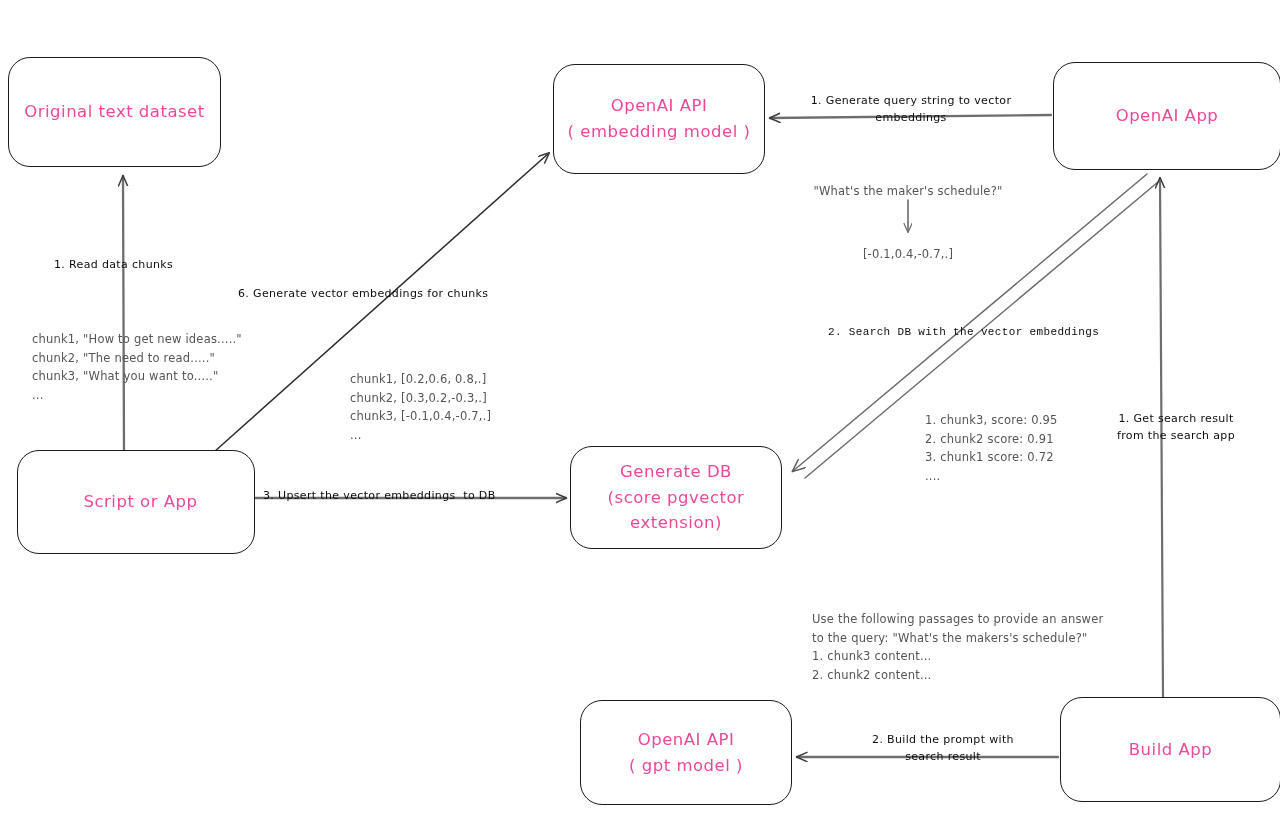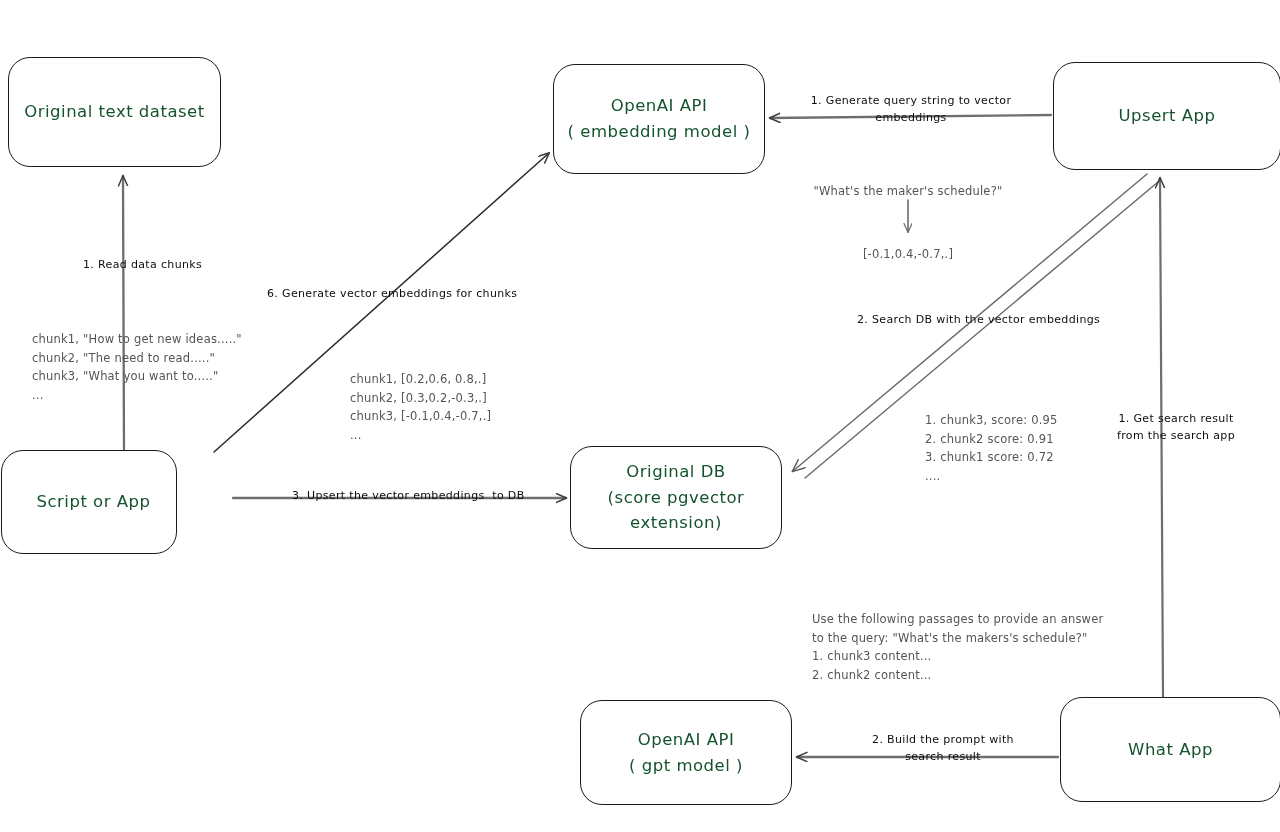--- a/index.html
+++ b/index.html
@@ -31,38 +31,38 @@
     position: absolute;
     box-sizing: border-box;
     border: 1.7px solid #1a1a1a;
     border-radius: 22px;
     background: #ffffff;
     display: flex;
     flex-direction: column;
     align-items: center;
     justify-content: center;
     text-align: center;
-    color: #14532d;
+    color: #ec4899;
     font-family: "DejaVu Sans", sans-serif;
     font-size: 16.5px;
     letter-spacing: 0.5px;
     line-height: 1.55;
   }
   .node .ln2 { display: block; }
   .lbl {
     position: absolute;
     color: #0d0d0d;
     font-family: "DejaVu Sans", sans-serif;
     font-size: 11px;
     letter-spacing: 0.35px;
     line-height: 1.5;
     text-align: center;
     white-space: pre;
   }
-  .lbl.left { text-align: left; margin-left: 29px; }
+  .lbl.left { text-align: left; }
   .note {
     position: absolute;
     color: #555555;
     font-family: "DejaVu Sans", sans-serif;
     font-size: 11.5px;
     letter-spacing: 0.2px;
     line-height: 1.62;
     text-align: left;
     white-space: pre;
   }
@@ -123,51 +123,51 @@
   <div class="node" style="left:8px; top:57px; width:213px; height:110px;">
     <span>Original text dataset</span>
   </div>
 
   <div class="node" style="left:553px; top:64px; width:212px; height:110px;">
     <span>OpenAI API</span>
     <span class="ln2">( embedding model )</span>
   </div>
 
   <div class="node" style="left:1053px; top:62px; width:228px; height:108px;">
-    <span>Upsert App</span>
+    <span>OpenAI App</span>
   </div>
 
-  <div class="node" style="left:1px; top:450px; width:176px; height:104px;padding-left:9px;">
+  <div class="node" style="left:17px; top:450px; width:238px; height:104px;padding-left:9px;">
     <span>Script or App</span>
   </div>
 
   <div class="node" style="left:570px; top:446px; width:212px; height:103px;">
-    <span>Original DB</span>
+    <span>Generate DB</span>
     <span class="ln2">(score pgvector extension)</span>
   </div>
 
   <div class="node" style="left:580px; top:700px; width:212px; height:105px;">
     <span>OpenAI API</span>
     <span class="ln2">( gpt model )</span>
   </div>
 
   <div class="node" style="left:1060px; top:697px; width:221px; height:105px;">
-    <span>What App</span>
+    <span>Build App</span>
   </div>
 
   <div class="lbl left" style="left:54px; top:257px; width:230px;">1. Read data chunks</div>
 
   <div class="lbl left" style="left:238px; top:286px; width:300px;">6. Generate vector embeddings for chunks</div>
 
   <div class="lbl left" style="left:263px; top:488px; width:300px;">3. Upsert the vector embeddings  to DB</div>
 
   <div class="lbl" style="left:793px; top:93px; width:236px;">1. Generate query string to vector
 embeddings</div>
 
-  <div class="lbl left" style="left:828px; top:312px; width:300px;">2. Search DB with the vector embeddings</div>
+  <div class="lbl left" style="left:828px; top:324px; width:300px;font-family:Liberation Mono, monospace;">2. Search DB with the vector embeddings</div>
 
   <div class="lbl" style="left:1086px; top:411px; width:180px;">1. Get search result
 from the search app</div>
 
   <div class="lbl" style="left:838px; top:732px; width:178px;margin-left:16px;">2. Build the prompt with
 search result</div>
 
   <div class="note" style="left:32px; top:330px; width:250px;">chunk1, "How to get new ideas....."
 chunk2, "The need to read....."
 chunk3, "What you want to....."

